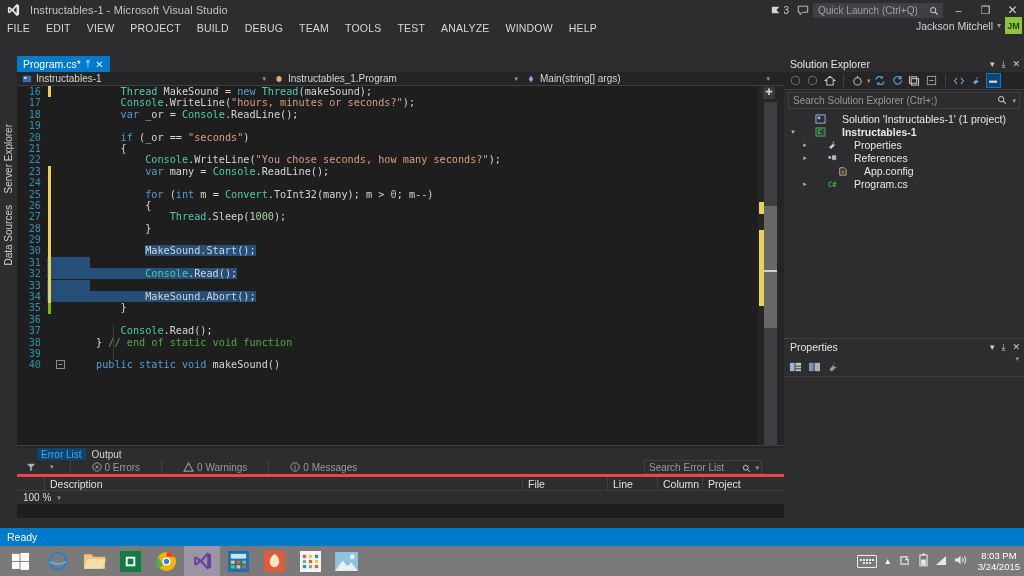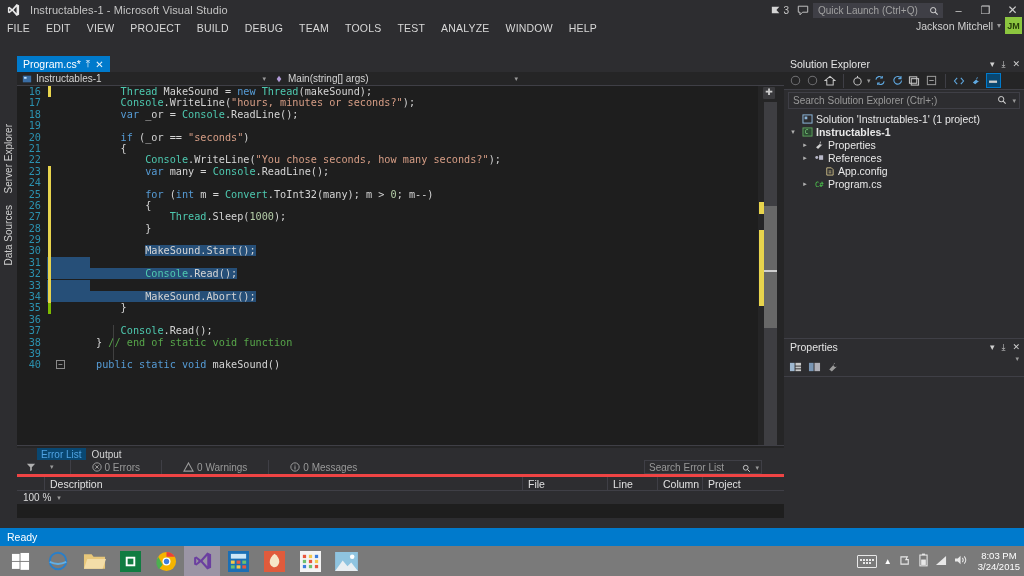--- a/index.html
+++ b/index.html
@@ -122,21 +122,21 @@
   .panel-head .ctrls span { font-size:9px;}
   .se-toolbar { height:18px; background:#252526; display:flex; align-items:center; gap:2px; padding-left:4px;
                 border-bottom:1px solid #3f3f46;}
   .se-ico { width:15px; height:15px; display:flex; align-items:center; justify-content:center; color:#9cdcfe;}
   .se-ico.sel-box { border:1px solid #007acc; background:#094771;}
   .se-search { height:17px; background:#2d2d30; border:1px solid #3f3f46; display:flex; align-items:center;
                padding:0 4px; color:#999; font-size:10px; position:relative; margin:2px 4px 0 4px;}
   .se-search .mag { position:absolute; right:12px; color:#ccc;}
   .se-search .cr { position:absolute; right:3px; color:#999; font-size:7px;}
   .tree { padding-top:3px; font-size:10.5px; color:#e8e8e8;}
-  .trow { height:13px; display:flex; align-items:center; gap:3px; white-space:nowrap;}
+  .trow { height:13px; display:flex; align-items:center; gap:16px; white-space:nowrap;}
   .tarrow { width:10px; color:#b0b0b0; font-size:7px; text-align:center;}
   .ticon2 { width:12px; height:11px; display:flex; align-items:center; justify-content:center;}
   .bold { font-weight:bold;}
 
   .props-panel { position:absolute; left:0; right:0; bottom:0; top:282px; background:#2d2d30; border-top:1px solid #3f3f46;}
   .props-toolbar { height:22px; background:#2d2d30; display:flex; align-items:center; gap:4px; padding:3px 0 0 4px;
                    border-bottom:1px solid #3f3f46; position:relative;}
   .props-caret { position:absolute; right:5px; top:0px; color:#999; font-size:7px;}
   .errlist { position:absolute; left:17px; right:240px; top:389px; bottom:58px; background:#252526;
              border-top:1px solid #3f3f46; }
@@ -461,20 +461,29 @@
 
       <div class="navbar">
         <div class="navseg s1">
           <span class="navicon">
             <svg width="10" height="10" viewBox="0 0 12 12">
                 <rect x="1" y="2" width="10" height="8" fill="#3a6ea5"></rect>
                 <rect x="2.5" y="3.5" width="3" height="2.2" fill="#bfe0ff"></rect>
               </svg>
           </span>
           <span>Instructables-1</span>
+          <span class="nvcaret">▾</span>
+        </div>
+        <div class="navseg s1">
+          <span class="navicon">
+            <svg width="10" height="10" viewBox="0 0 12 12">
+                <path d="M6 2 9 4v4L6 10 3 8V4z" fill="#d8b176"></path>
+              </svg>
+          </span>
+          <span>Instructables_1.Program</span>
           <span class="nvcaret">▾</span>
         </div>
         <div class="navseg s2">
           <span class="navicon">
             <svg width="10" height="10" viewBox="0 0 12 12">
                 <path d="M6 2.2 8.8 6 6 9.8 3.2 6z" fill="#b19ad8"></path>
               </svg>
           </span>
           <span>Main(string[] args)</span>
           <span class="nvcaret">▾</span>

